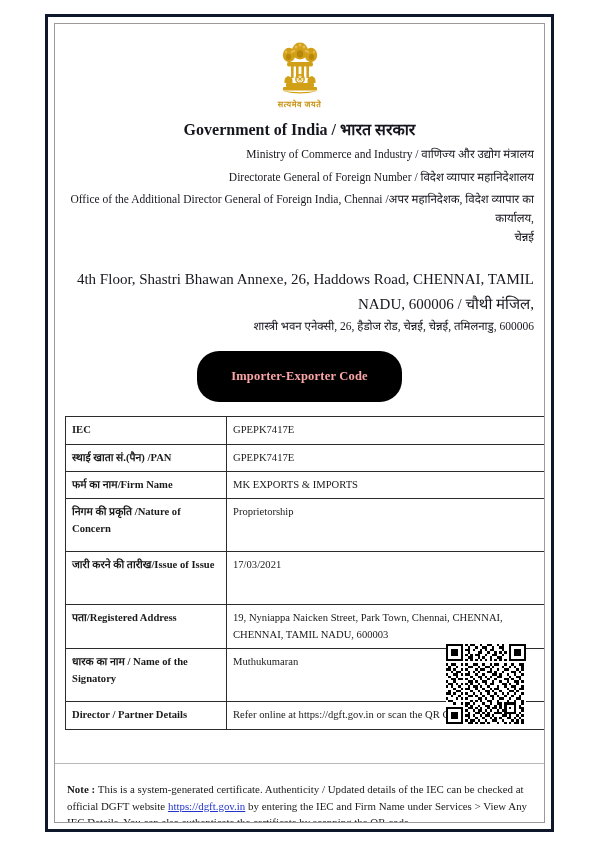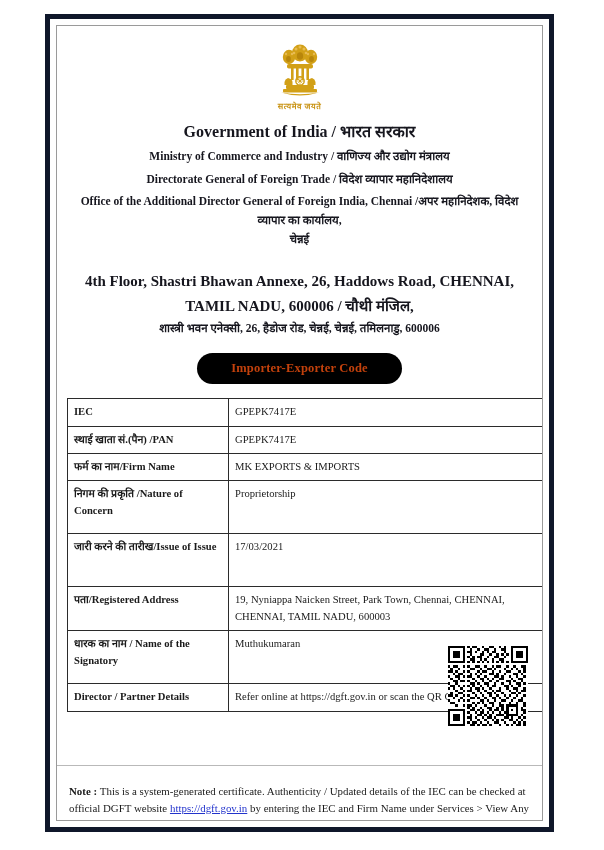--- a/index.html
+++ b/index.html
@@ -16,21 +16,21 @@
     overflow: hidden;
   }
 
   
   #page-frame {
     position: absolute;
     left: 45px;
     top: 14px;
     width: 509px;
     height: 818px;
-    border: 5px solid #0f172a;
+    border: 3px solid #0f172a;
     box-sizing: border-box;
     background: #fff;
   }
   #page-frame-inner {
     position: absolute;
     left: 6px;
     top: 6px;
     right: 6px;
     bottom: 6px;
     border: 1px solid #9a9a9a;
@@ -55,49 +55,48 @@
     font-family: "Liberation Sans", "DejaVu Sans", sans-serif;
     font-size: 8px;
     color: #c99314;
     letter-spacing: 0.5px;
     margin-top: -2px;
     font-weight: 600;
   }
 
   
   .hdr {
-    text-align: center;
+    text-align: right;
     font-size: 11.5px;
     line-height: 1.62;
     color: #16161e;
-    font-weight: bold;
   }
   .hdr-title {
     font-weight: bold;
     font-size: 16px;
     margin-top: 9px;
     text-align: center;
     color: #16161e;
   }
   .hdr-line { margin-top: 5px; }
   .hdr-line.tight { margin-top: 4px; }
   .hdr-addr { margin-top: 21px; font-size: 15px; line-height: 1.65; }
 
   
   .badge-row {
     text-align: center;
     margin-top: 16px;
   }
   .badge {
     display: inline-block;
     background: #000000;
-    color: #c2410c;
+    color: #fca5a5;
     font-weight: bold;
     font-size: 12.5px;
-    padding: 8px 34px;
+    padding: 18px 34px;
     border-radius: 22px;
     letter-spacing: 0.2px;
   }
 
   
   .certify {
     margin: 16px 44px 0 56px;
     font-size: 11.6px;
     line-height: 1.45;
     text-align: left;
@@ -232,21 +231,21 @@
             <path d="M12 52.5 q19 6 38 0 q-19 3.5 -38 0 z"></path>
           </g>
         </svg>
         <div class="satyameva">सत्यमेव जयते</div>
       </div>
 
       <div class="hdr-title">Government of India / भारत सरकार</div>
 
       <div class="hdr">
         <div class="hdr-line">Ministry of Commerce and Industry / वाणिज्य और उद्योग मंत्रालय</div>
-        <div class="hdr-line tight">Directorate General of Foreign Trade / विदेश व्यापार महानिदेशालय</div>
+        <div class="hdr-line tight">Directorate General of Foreign Number / विदेश व्यापार महानिदेशालय</div>
         <div class="hdr-line tight">Office of the Additional Director General of Foreign India, Chennai /अपर महानिदेशक, विदेश व्यापार का कार्यालय,</div>
         <div>चेन्नई</div>
         <div class="hdr-addr">4th Floor, Shastri Bhawan Annexe, 26, Haddows Road, CHENNAI, TAMIL NADU, 600006  / चौथी मंजिल,</div>
         <div>शास्त्री भवन एनेक्सी, 26, हैडोज रोड, चेन्नई, चेन्नई, तमिलनाडु, 600006</div>
       </div>
 
       <div class="badge-row">
         <span class="badge">Importer-Exporter Code</span>
       </div>
 

